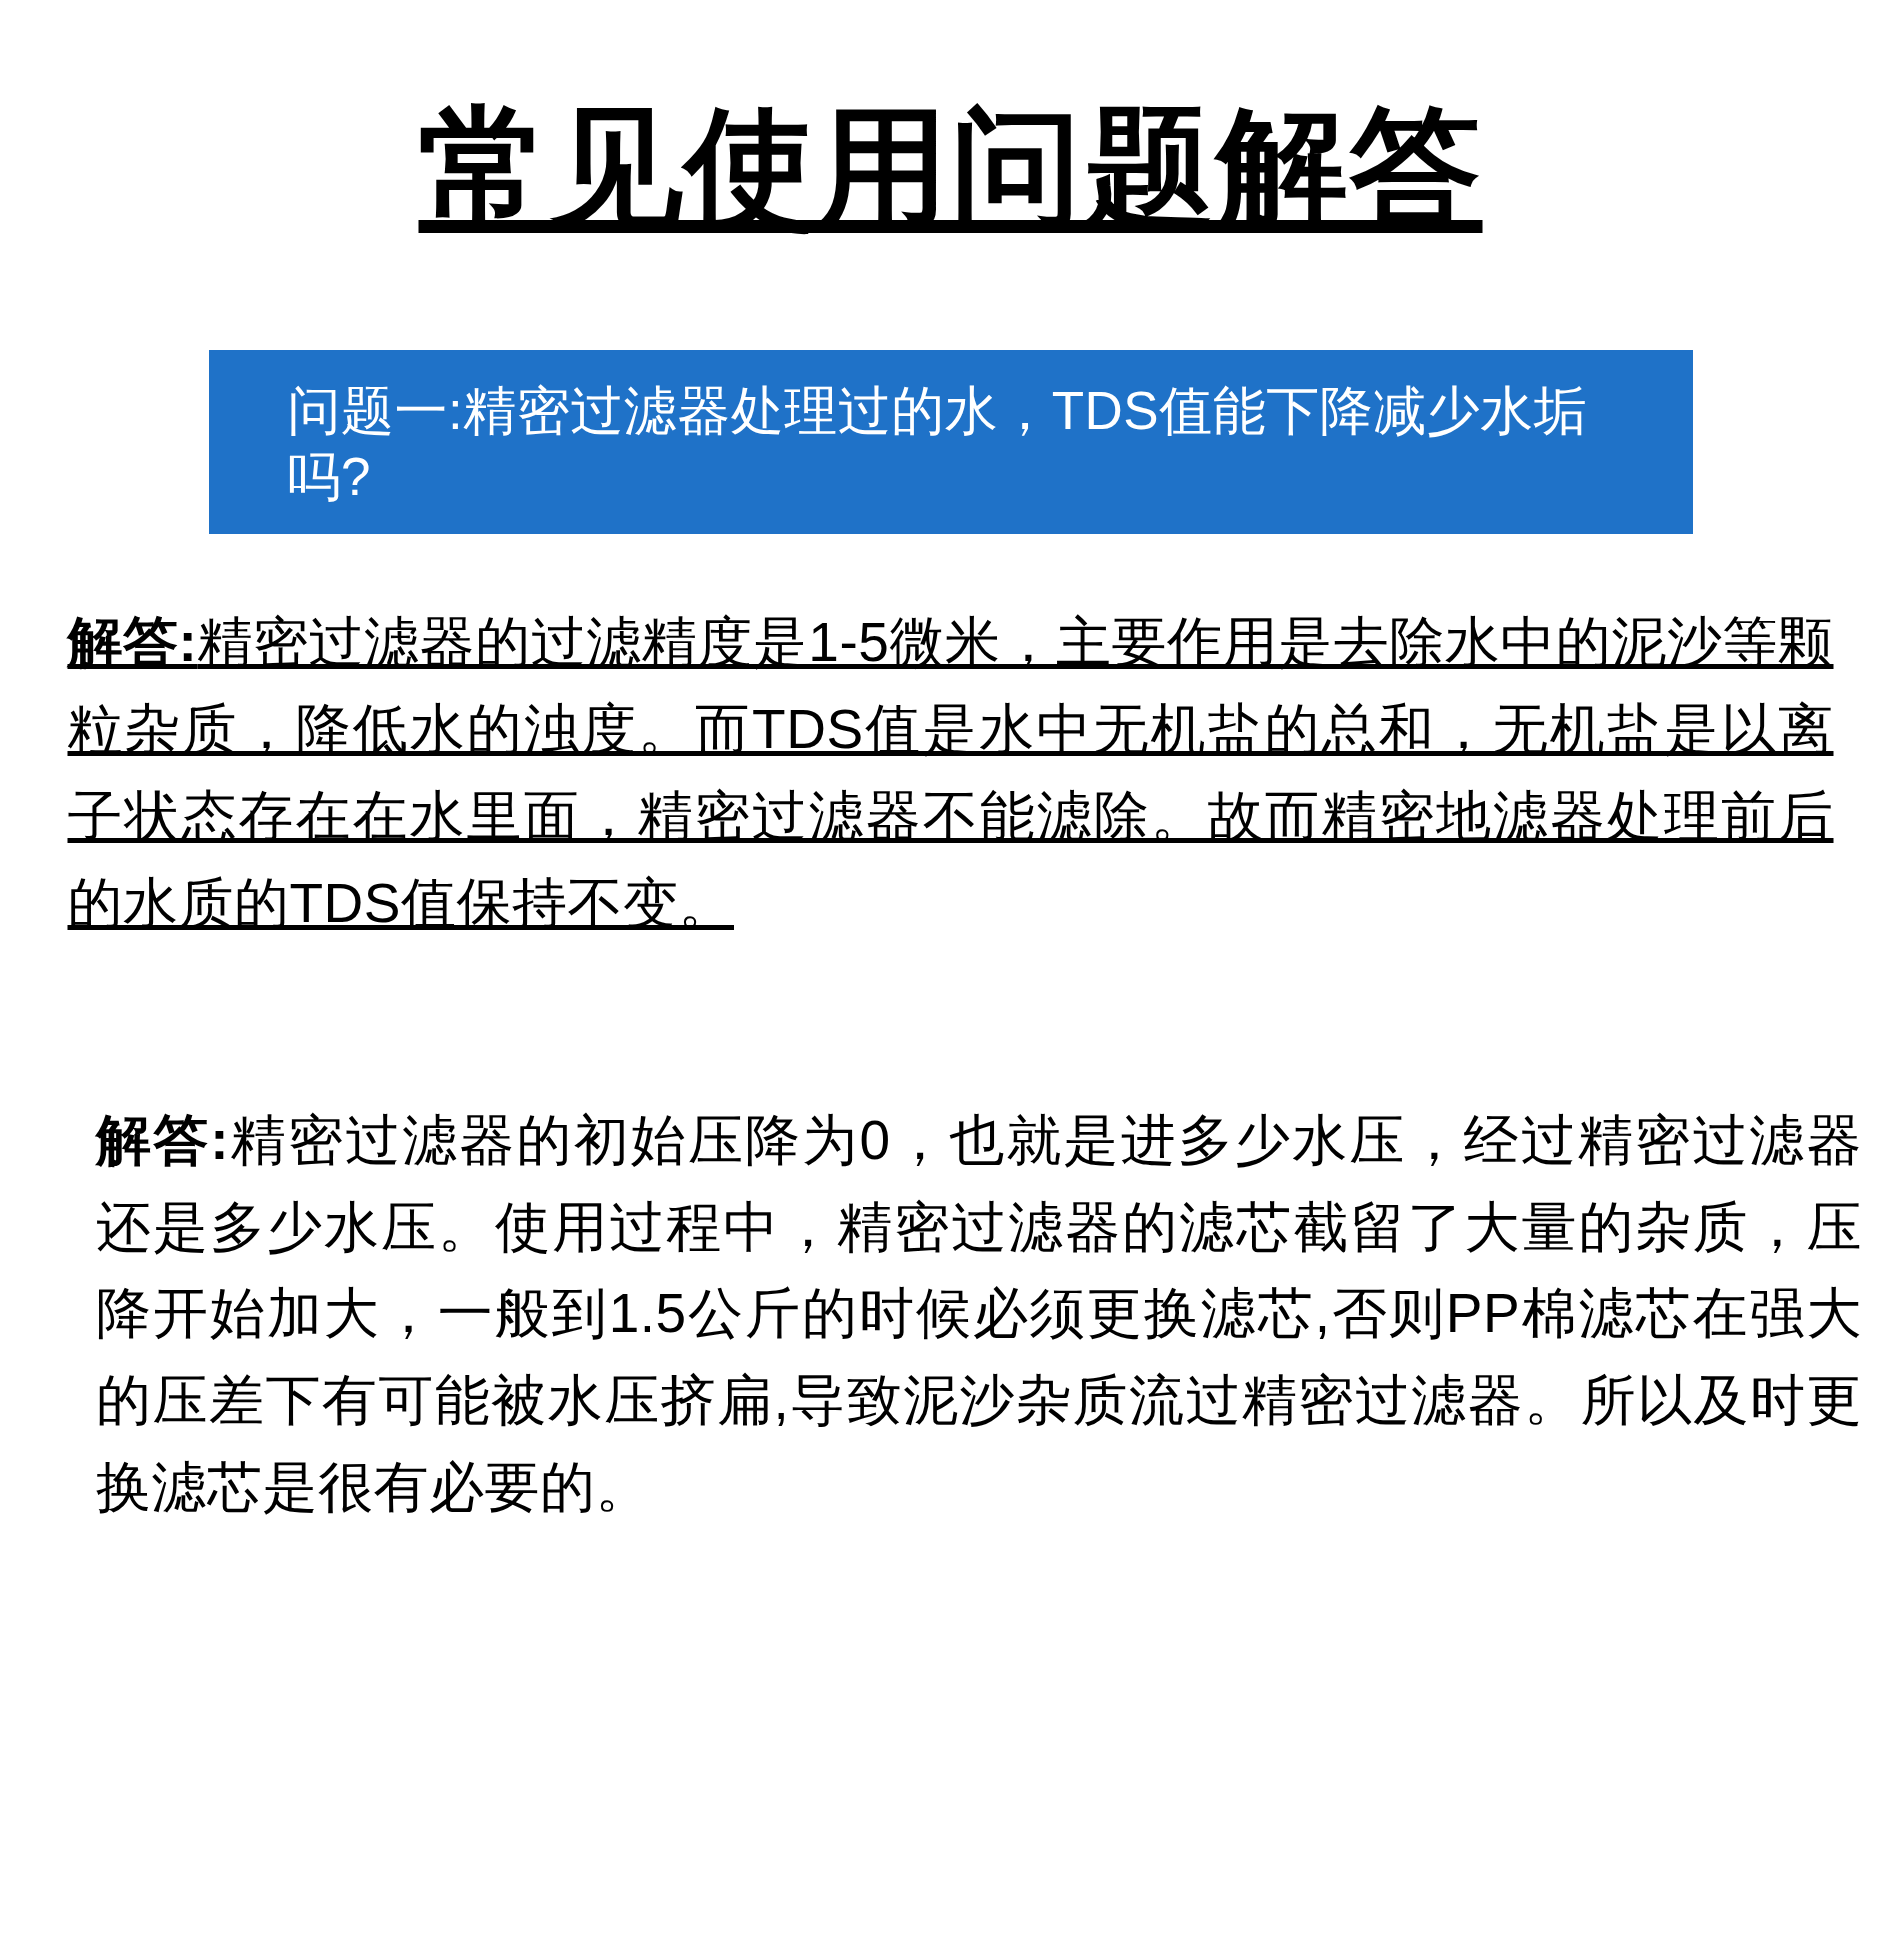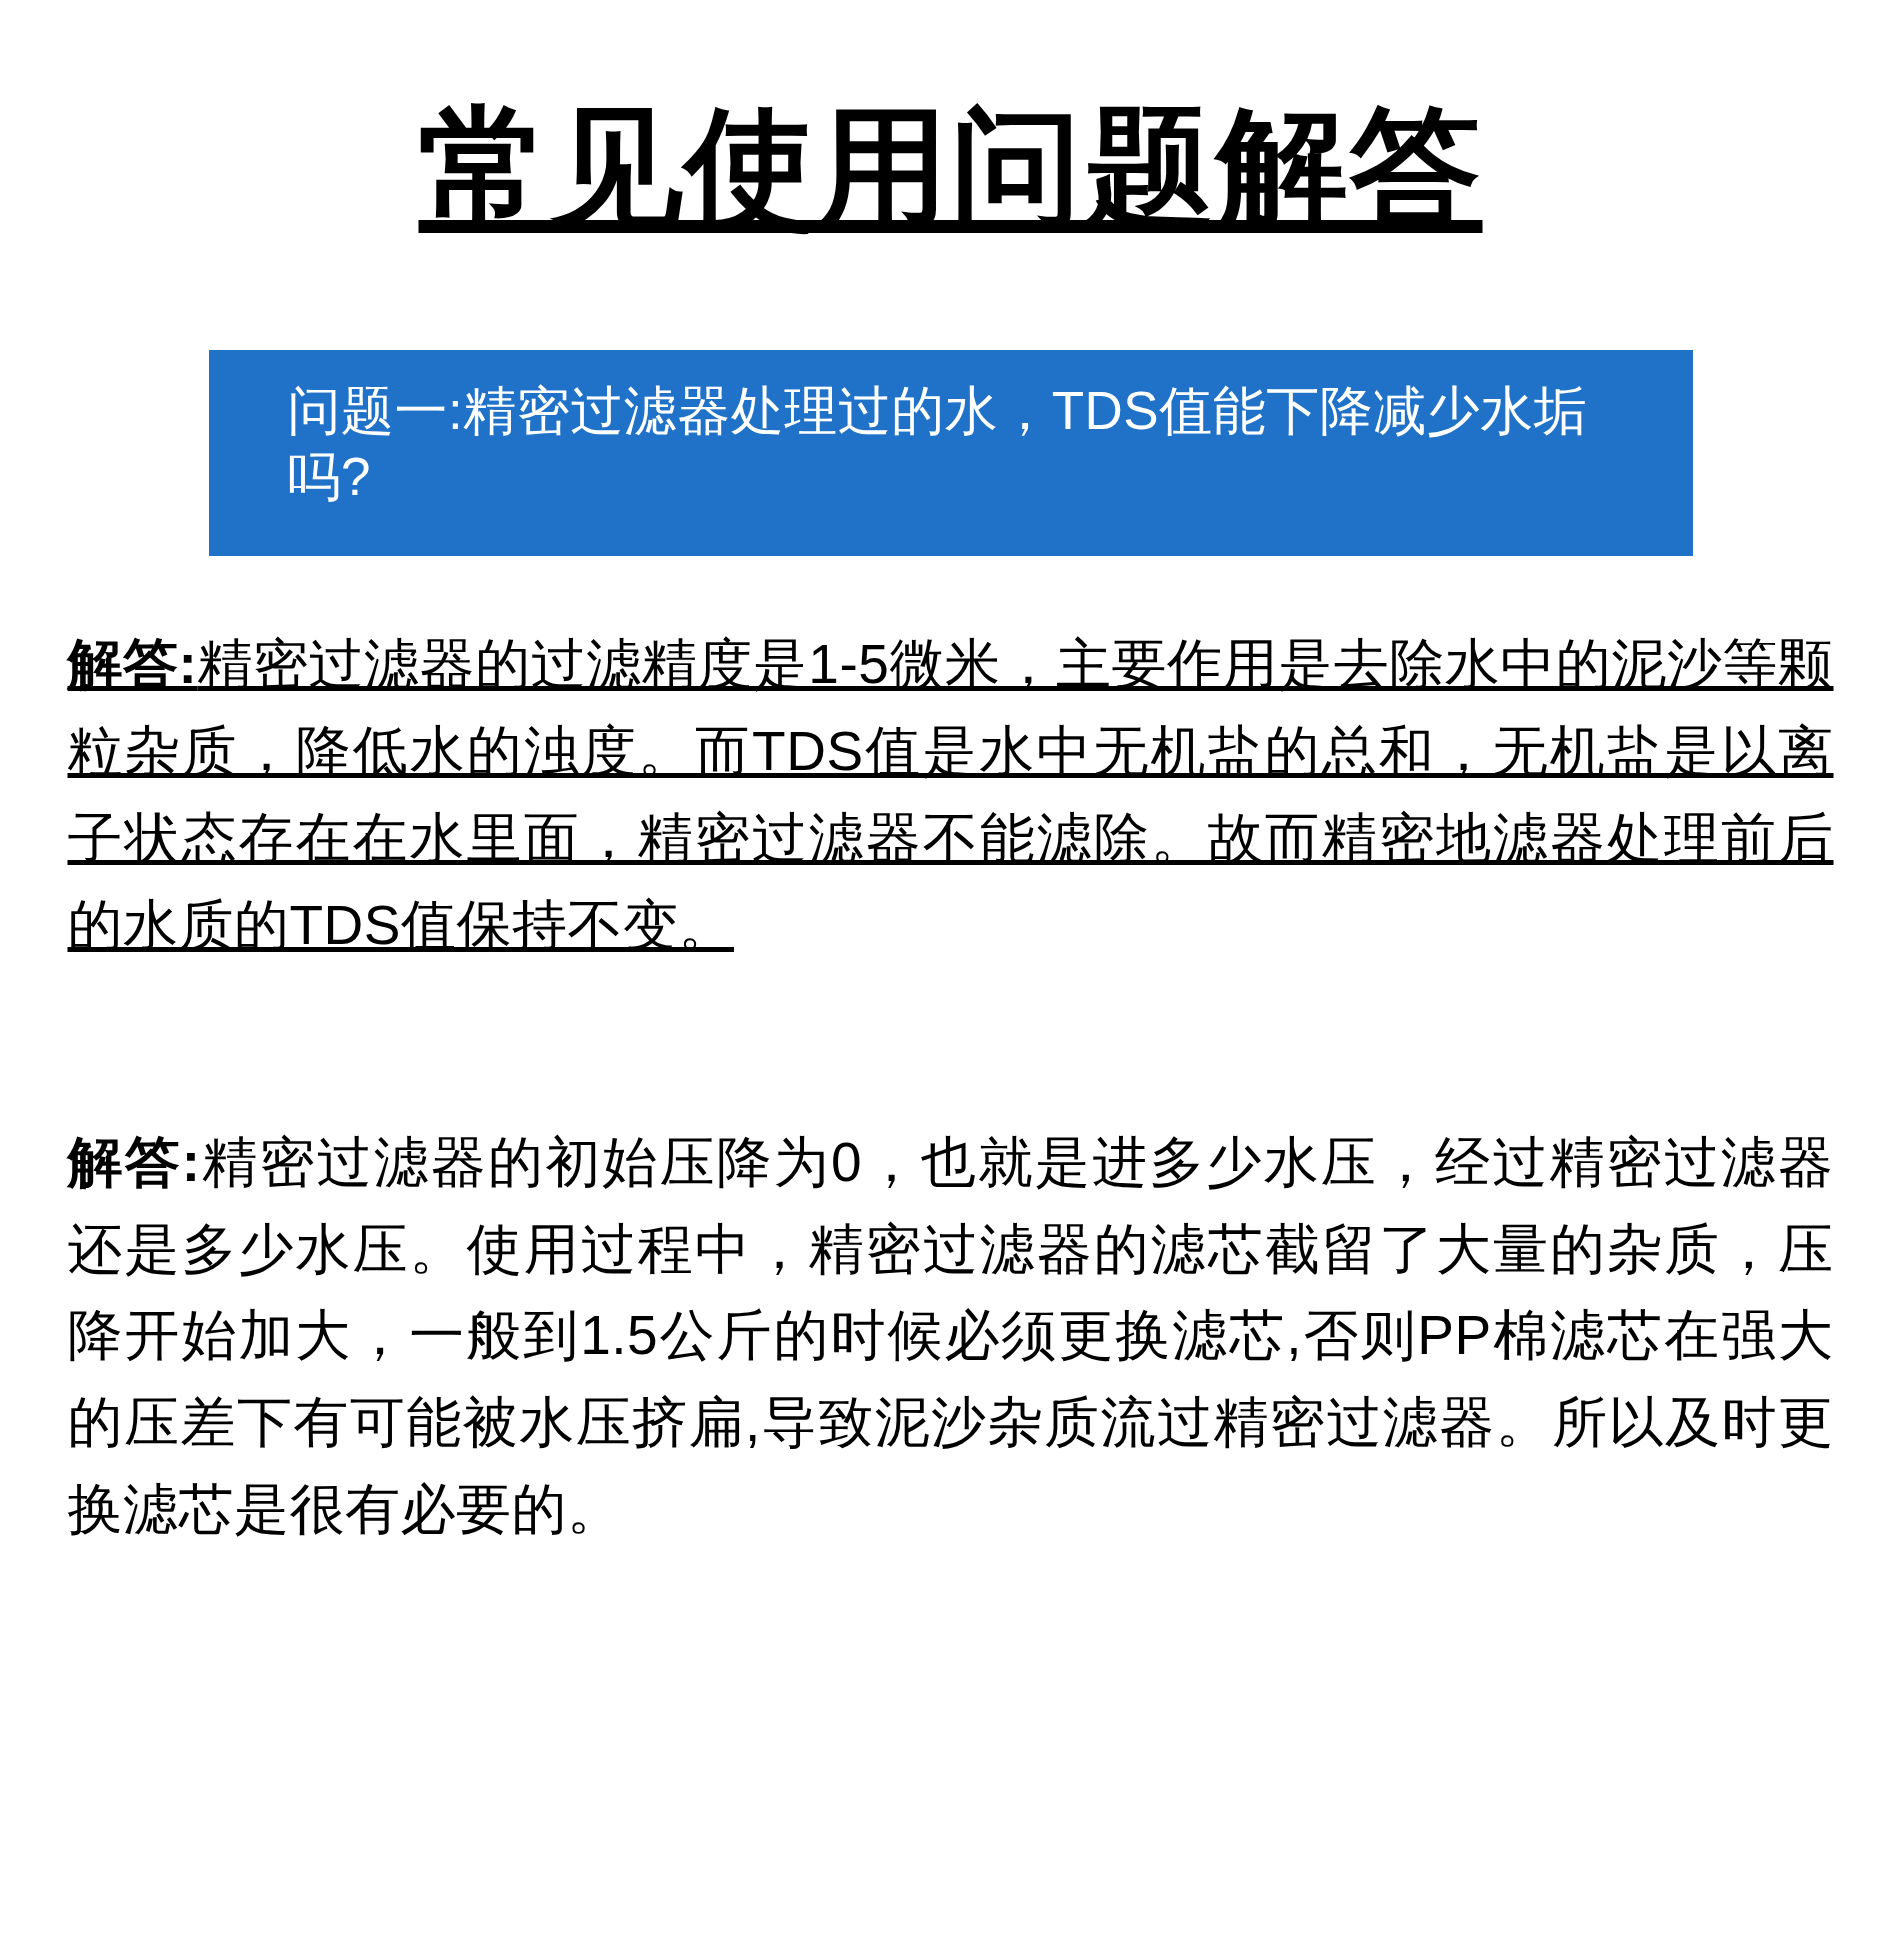--- a/index.html
+++ b/index.html
@@ -34,42 +34,42 @@
   }
   .qa-block {
     margin-top: 0;
   }
   .q-bar {
     background: #1f72c8;
     color: #ffffff;
     box-sizing: border-box;
     width: 1484px;
     margin: 0 auto;
-    padding: 28px 24px 46px 79px;
+    padding: 28px 24px 24px 79px;
     font-size: 53px;
     line-height: 1.25;
     font-weight: 400;
     letter-spacing: 0.5px;
   }
   .q-one-wrap { margin-top: 104px; }
   .q-two-wrap { margin-top: 150px; }
 
   .answer {
     width: 1782px;
     margin: 0 auto;
     padding: 0 8px;
     box-sizing: border-box;
     font-size: 55px;
     line-height: 1.58;
     letter-spacing: 0.5px;
     text-align: justify;
     text-justify: inter-ideograph;
   }
   .answer-1 { margin-top: 65px; text-decoration: underline; }
-  .answer-2 { margin-top: 61px; }
+  .answer-2 { margin-top: 61px; margin-left: 29px; }
   .answer .label {
     font-weight: 800;
   }
   .answer .body {
     font-weight: 400;
   }
 </style>
 </head>
 <body>
 

